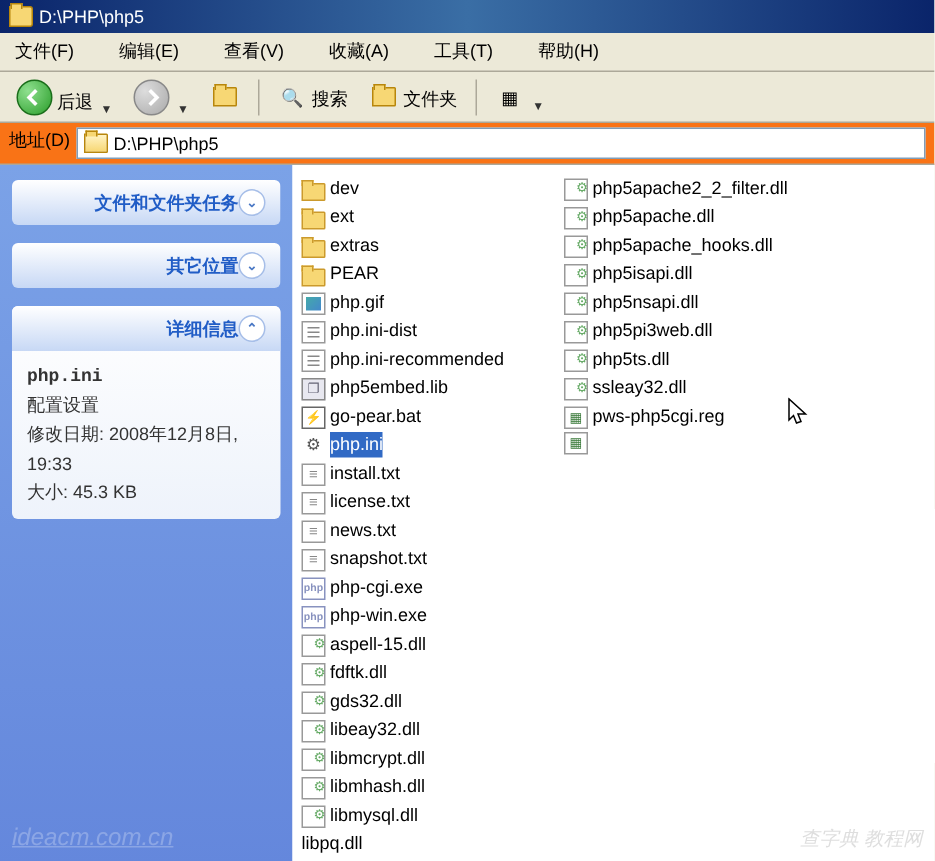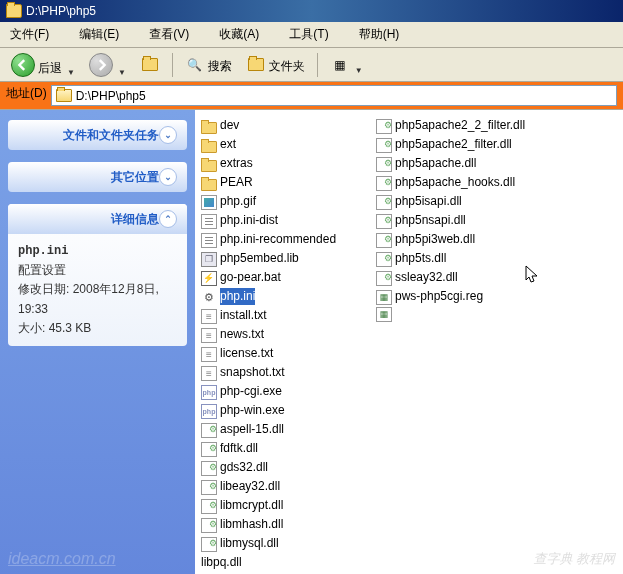--- a/index.html
+++ b/index.html
@@ -196,25 +196,25 @@
         <div class="fileitem sel">
           <span class="fi gear"></span>
           <span class="label">php.ini</span>
         </div>
         <div class="fileitem">
           <span class="fi txt"></span>
           <span class="label">install.txt</span>
         </div>
         <div class="fileitem">
           <span class="fi txt"></span>
+          <span class="label">license.txt</span>
+        </div>
+        <div class="fileitem">
+          <span class="fi txt"></span>
           <span class="label">news.txt</span>
-        </div>
-        <div class="fileitem">
-          <span class="fi txt"></span>
-          <span class="label">license.txt</span>
         </div>
         <div class="fileitem">
           <span class="fi txt"></span>
           <span class="label">snapshot.txt</span>
         </div>
         <div class="fileitem">
           <span class="fi php">php</span>
           <span class="label">php-cgi.exe</span>
         </div>
         <div class="fileitem">
@@ -250,24 +250,20 @@
           <span class="label">libmysql.dll</span>
         </div>
         <div class="fileitem">
           <span class="label">libpq.dll</span>
         </div>
       </div>
     <div class="filecol c2" id="col2">
         <div class="fileitem">
           <span class="fi dll"></span>
           <span class="label">php5apache2_2_filter.dll</span>
-        </div>
-        <div class="fileitem">
-          <span class="fi dll"></span>
-          <span class="label">php5apache2_filter.dll</span>
         </div>
         <div class="fileitem">
           <span class="fi dll"></span>
           <span class="label">php5apache.dll</span>
         </div>
         <div class="fileitem">
           <span class="fi dll"></span>
           <span class="label">php5apache_hooks.dll</span>
         </div>
         <div class="fileitem">

